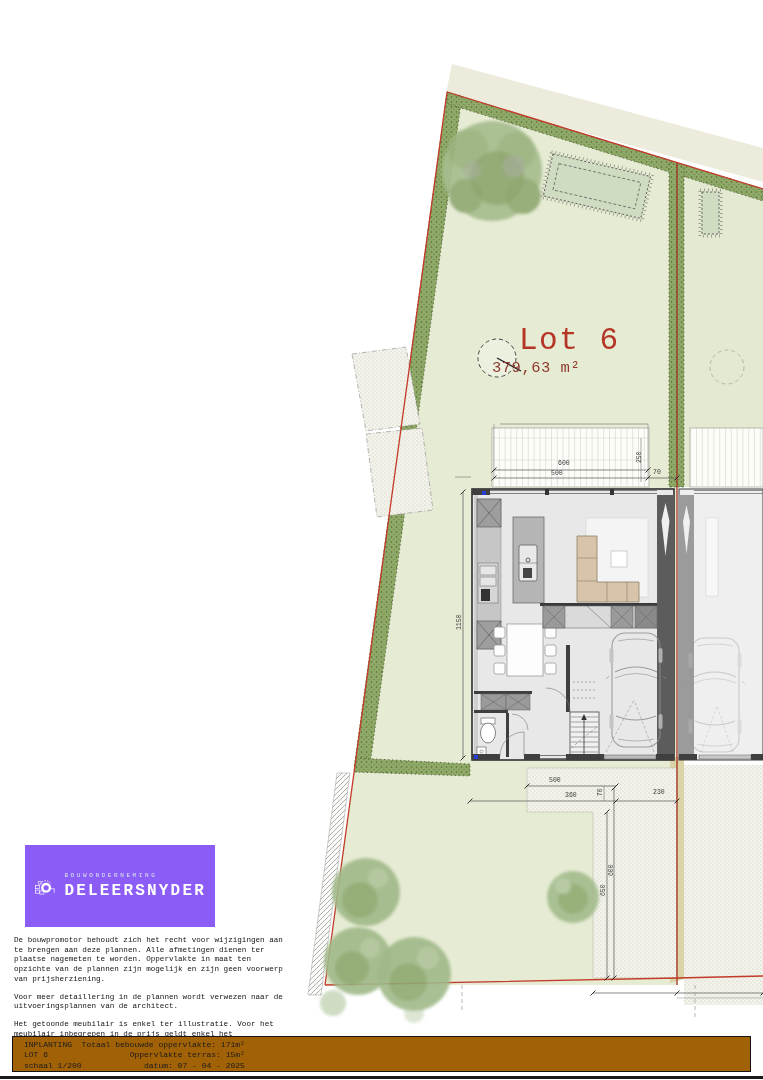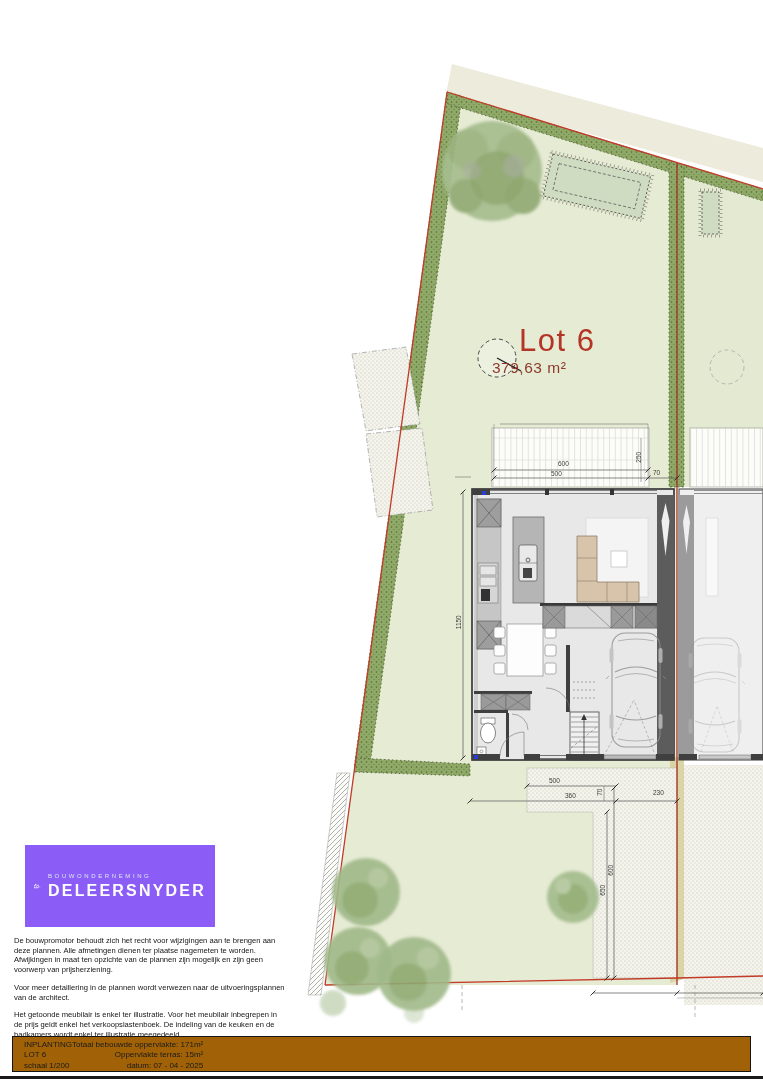--- a/index.html
+++ b/index.html
@@ -1,17 +1,17 @@
 <!DOCTYPE html>
 <html><head>
 <meta charset="utf-8">
 <style>
   html,body{margin:0;padding:0;background:#ffffff;}
   #canvas{position:relative;width:763px;height:1080px;background:#fff;overflow:hidden;
-          font-family:Liberation Sans, sans-serif;}
+          font-family:Liberation Mono, monospace;}
   #plan{position:absolute;left:0;top:0;}
   .dim{position:absolute;font-size:6.5px;color:#3b3b3b;line-height:1;white-space:nowrap;}
   .rot{transform:rotate(-90deg);}
   .lot-label{position:absolute;left:519px;top:323px;font-size:31px;color:#b43425;letter-spacing:1.5px;}
   .lot-area{position:absolute;left:492px;top:359px;font-size:15.5px;color:#8d3a2c;letter-spacing:0.5px;}
   .logo{position:absolute;left:25px;top:845px;width:190px;height:82px;background:#8b5cf6;
         display:flex;align-items:center;gap:7px;padding:0 9px;box-sizing:border-box;}
   .logo-tagline{font-size:6px;letter-spacing:2.6px;color:#dfe7ec;margin-bottom:3px;white-space:nowrap;}
   .logo-name{font-size:16px;font-weight:bold;letter-spacing:2.2px;color:#ffffff;white-space:nowrap;}
   .disclaimer{position:absolute;left:14px;top:936px;width:272px;font-size:7.6px;line-height:1.28;color:#141414;}
@@ -346,21 +346,21 @@
       <rect x="10" y="17" width="6" height="6" stroke-width="1.2"></rect>
     </g>
   </svg>
   <div class="logo-text">
     <div class="logo-tagline">BOUWONDERNEMING</div>
     <div class="logo-name">DELEERSNYDER</div>
   </div>
 </div>
 
 <div class="disclaimer">
-  <p>De bouwpromotor behoudt zich het recht voor wijzigingen aan te brengen aan deze plannen. Alle afmetingen dienen ter plaatse nagemeten te worden. Afwijkingen in maat ten opzichte van de plannen zijn mogelijk en zijn geen voorwerp van prijsherziening.</p>
+  <p>De bouwpromotor behoudt zich het recht voor wijzigingen aan te brengen aan deze plannen. Alle afmetingen dienen ter plaatse nagemeten te worden. Oppervlakte in maat ten opzichte van de plannen zijn mogelijk en zijn geen voorwerp van prijsherziening.</p>
   <p>Voor meer detaillering in de plannen wordt verwezen naar de uitvoeringsplannen van de architect.</p>
   <p>Het getoonde meubilair is enkel ter illustratie. Voor het meubilair inbegrepen in de prijs geldt enkel het verkoopslastenboek. De indeling van de keuken en de badkamers wordt enkel ter illustratie meegedeeld.</p>
 </div>
 
 <div class="titlebar">
   <div class="tb-left">
     <div>INPLANTING</div>
     <div>LOT 6</div>
     <div>schaal 1/200</div>
   </div>

